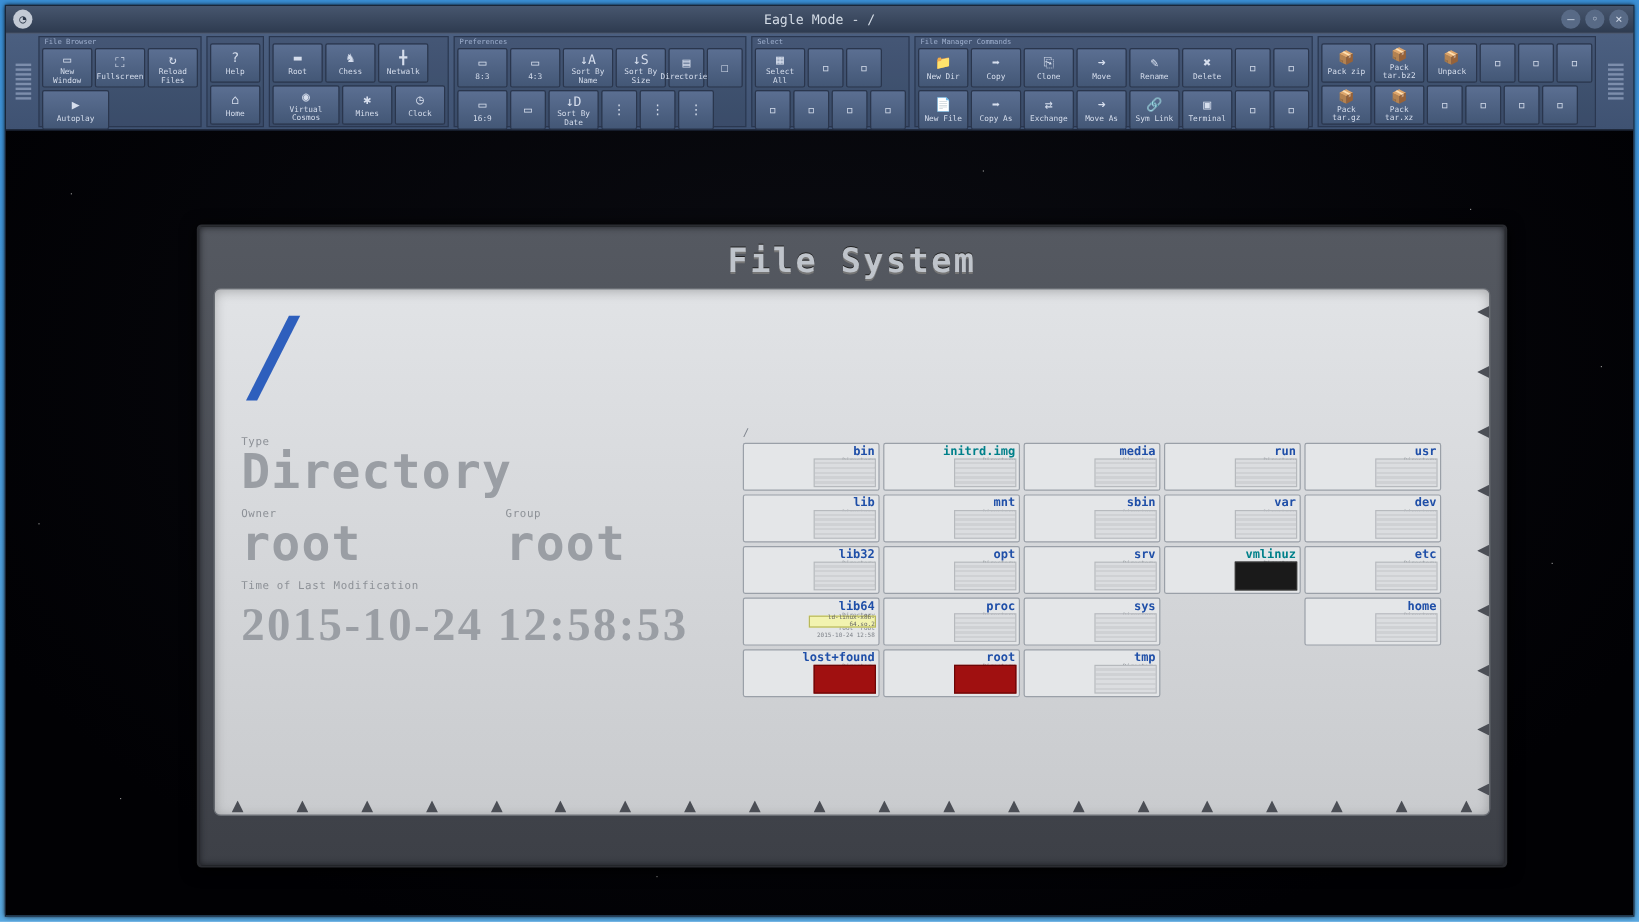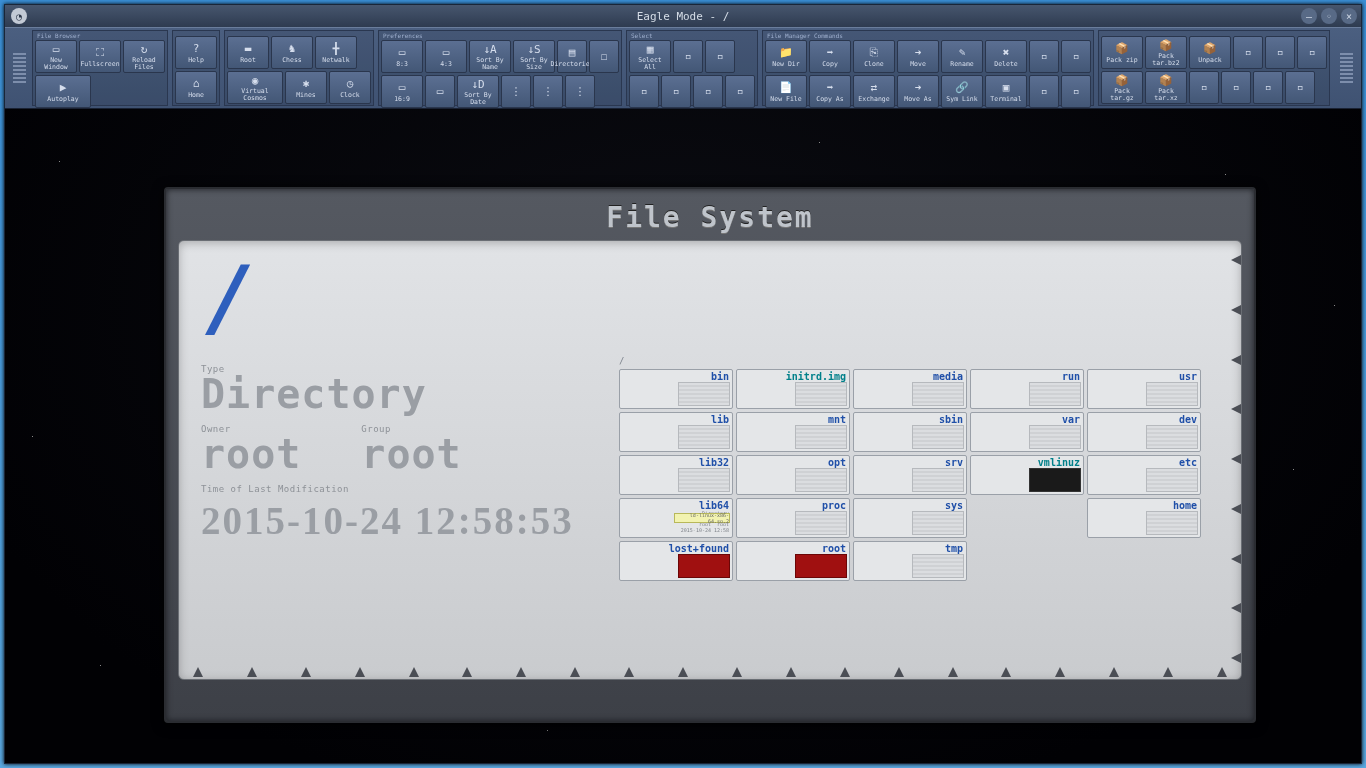--- a/index.html
+++ b/index.html
@@ -855,21 +855,21 @@
             </div>
           </div>
 
         <div class="info">
           <div class="path-slash">/</div>
 
           <div class="label-small">Type</div>
           <div class="val-big">Directory</div>
 
 
-          <div class="two-col" style="margin-top:6px; gap:60px;">
+          <div class="two-col" style="margin-top:6px; gap:120px;">
             <div>
               <div class="label-small">Owner</div>
               <div class="val-big">root</div>
             </div>
             <div>
               <div class="label-small">Group</div>
               <div class="val-big">root</div>
             </div>
           </div>
 

